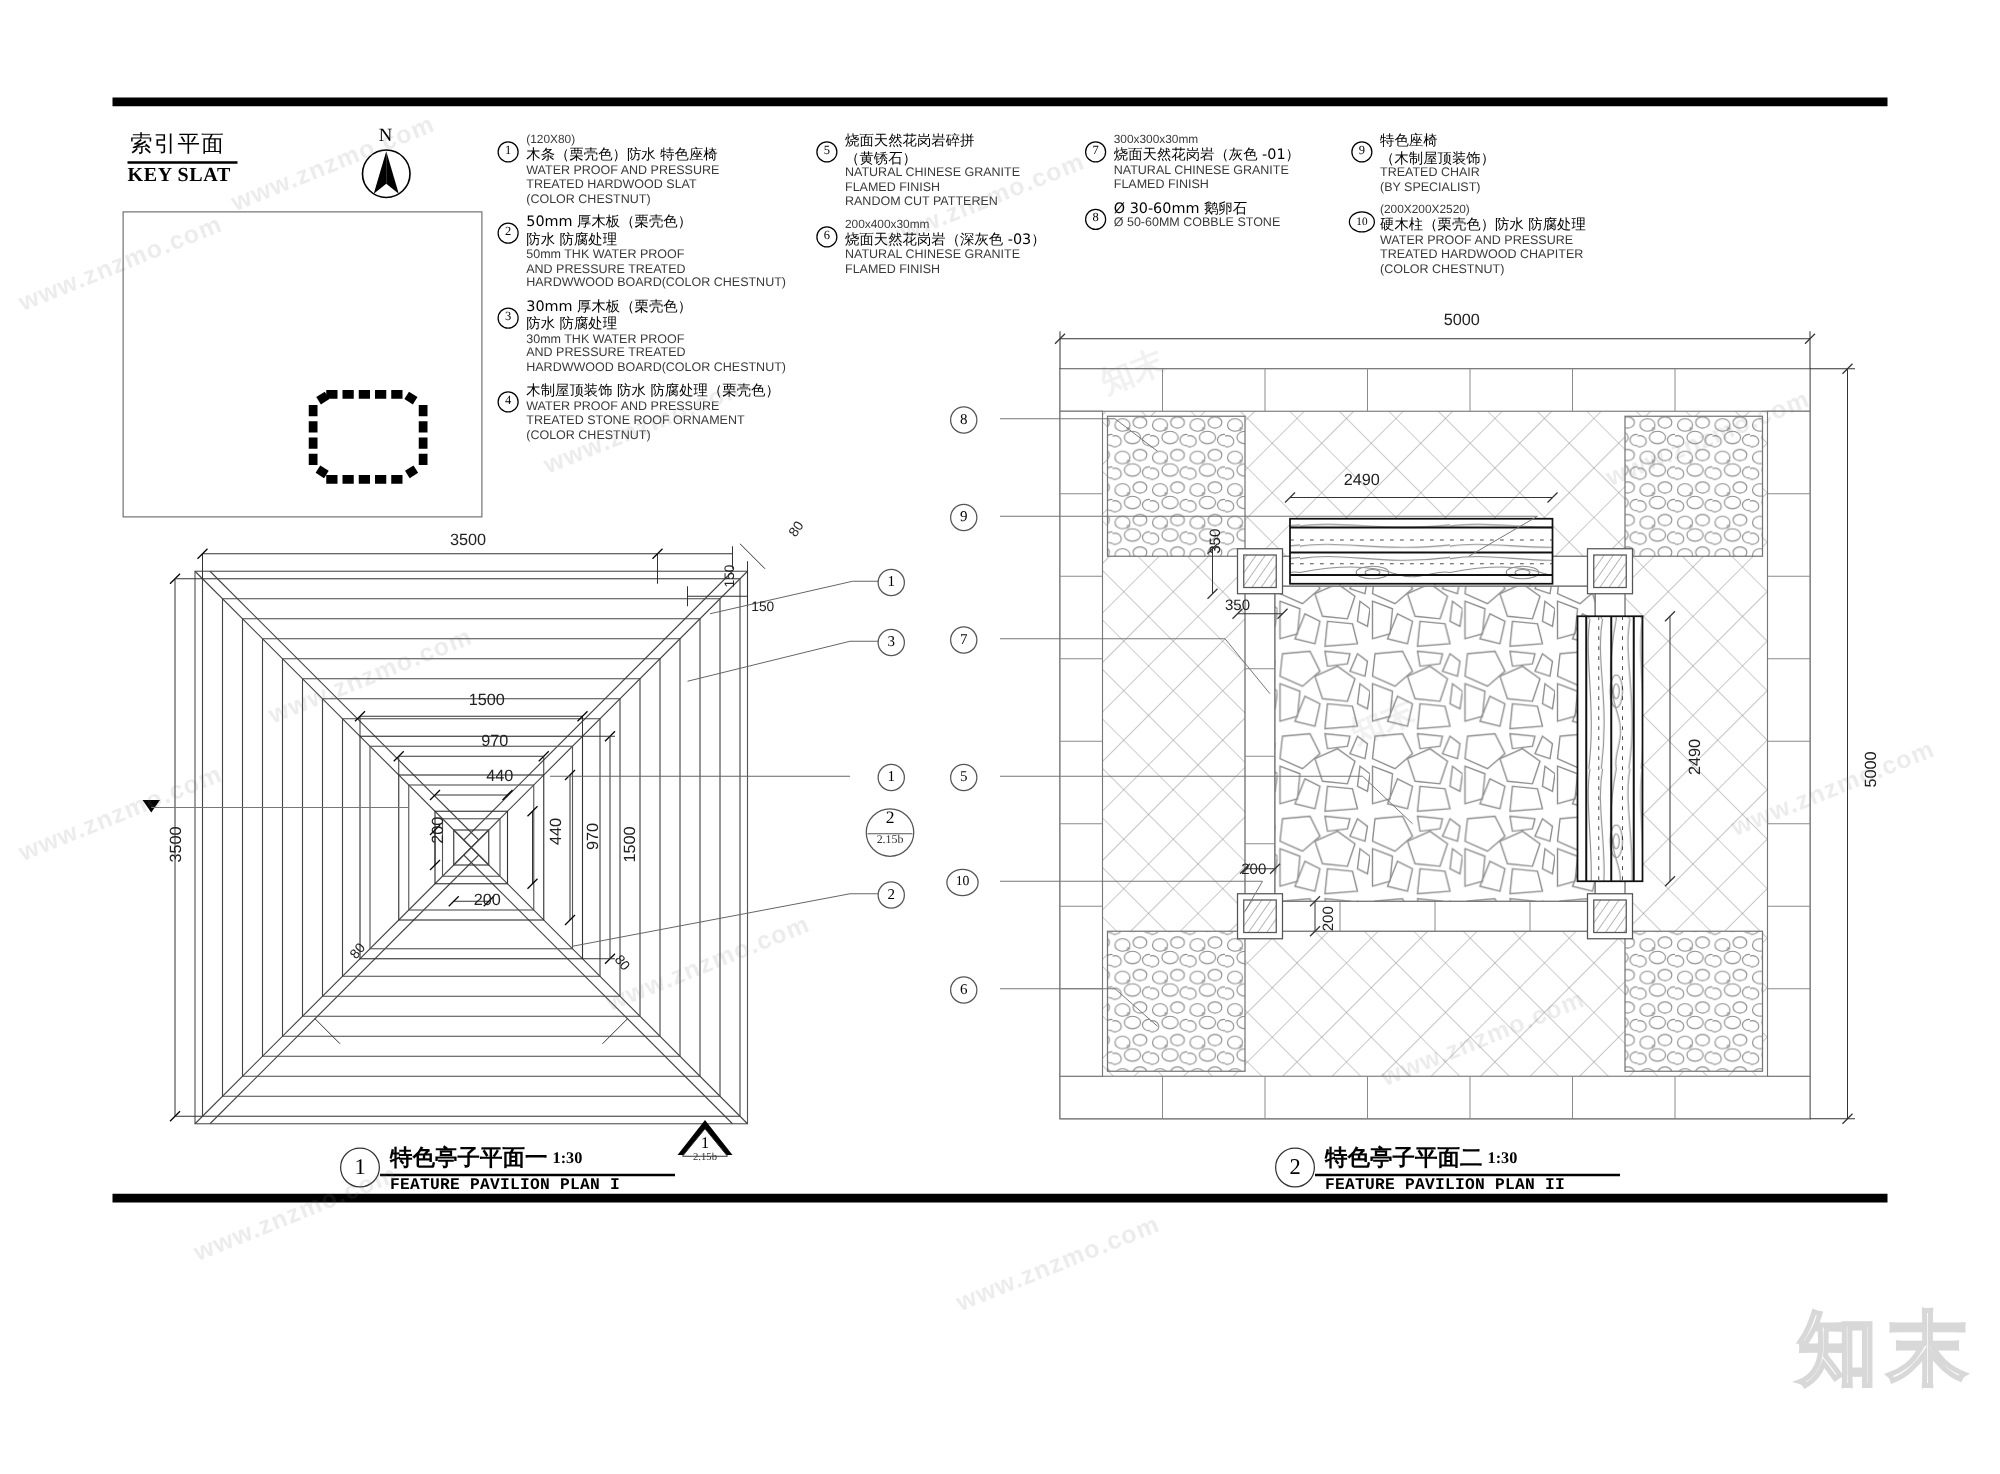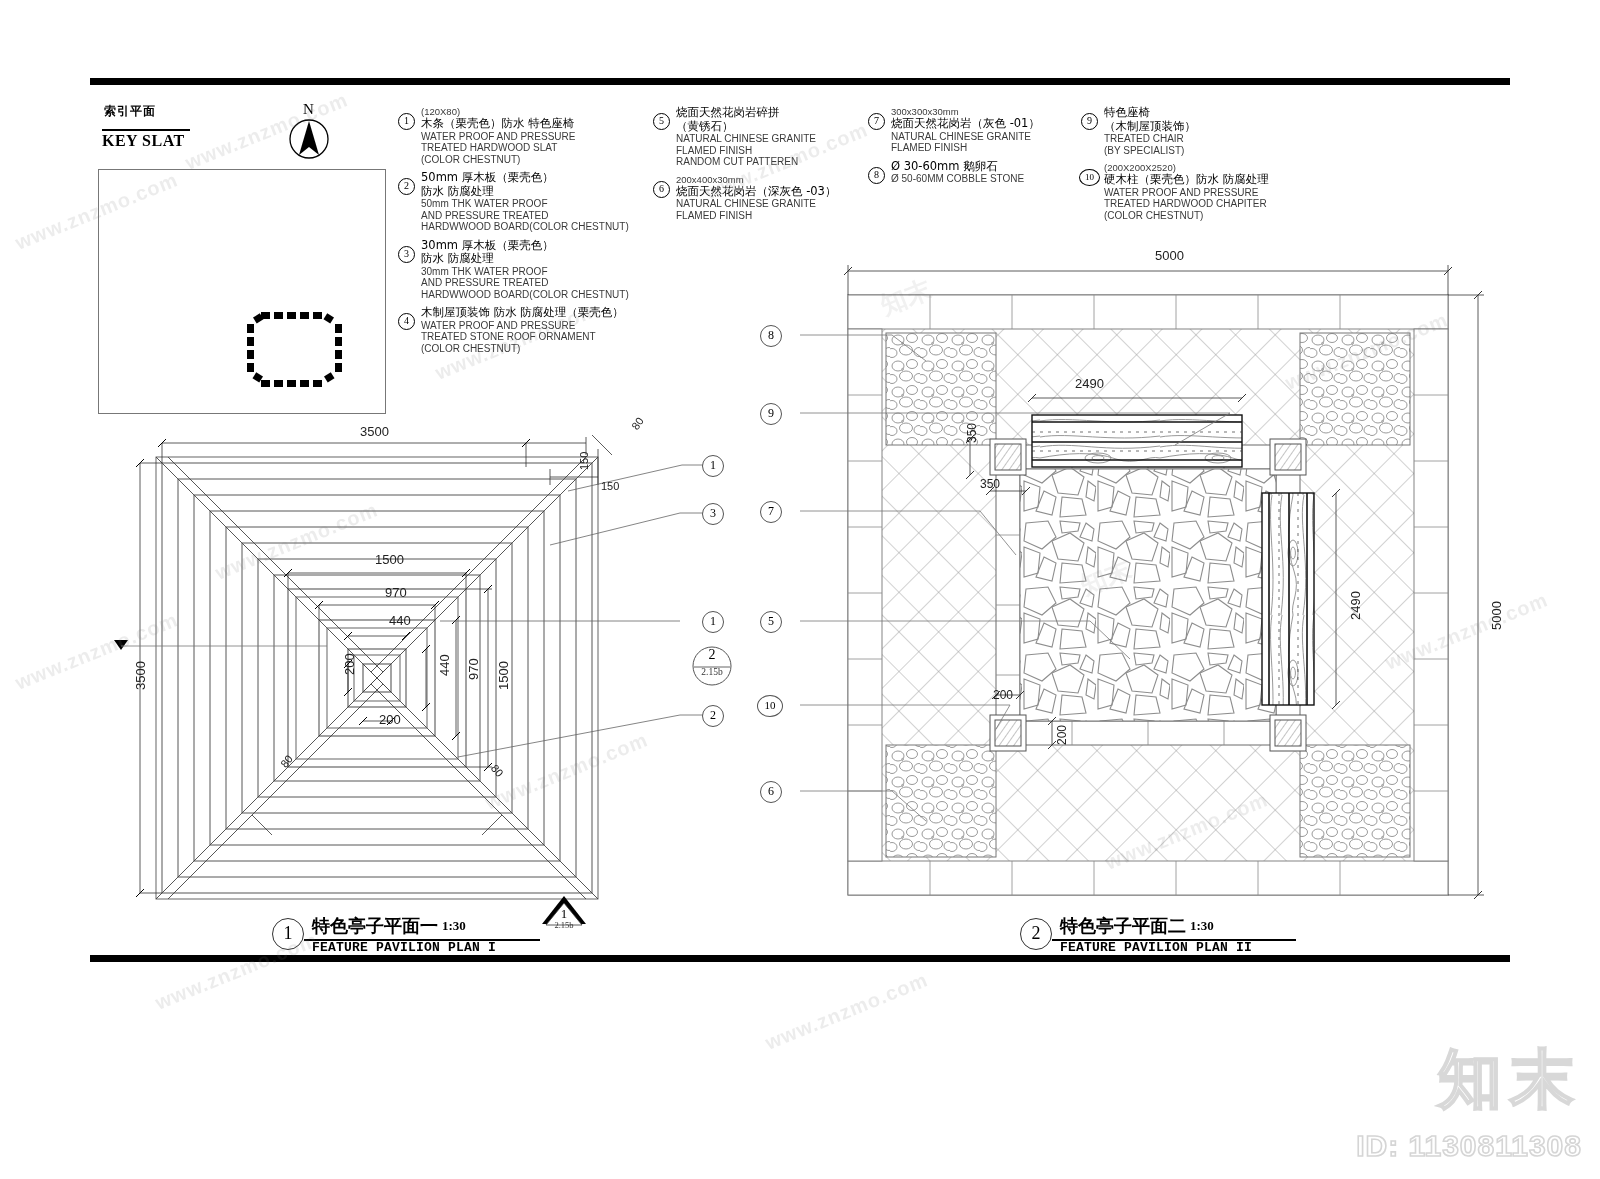--- a/index.html
+++ b/index.html
@@ -9,21 +9,21 @@
   .sheet{position:absolute;left:0;top:0;width:1600px;height:1179px;background:#fff;}
 
   
   .rule{position:absolute;background:#000;}
   .rule-top{left:90px;top:78px;width:1420px;height:7px;}
   .rule-bot{left:90px;top:955px;width:1420px;height:7px;}
 
   
   .keyplan{position:absolute;left:98px;top:103px;width:300px;height:312px;}
   .kp-title-cn{position:absolute;left:6px;top:0px;font-family:"DejaVu Sans",sans-serif;
-     font-size:12px;font-weight:700;letter-spacing:1px;}
+     font-size:18px;font-weight:400;letter-spacing:1px;}
   .kp-rule{position:absolute;left:4px;top:26px;width:88px;height:2px;background:#000;}
   .kp-title-en{position:absolute;left:4px;top:29px;font-family:"Liberation Serif",serif;
      font-size:16px;font-weight:700;letter-spacing:.5px;}
   .kp-box{position:absolute;left:0px;top:66px;width:286px;height:243px;border:1px solid #777;}
   .kp-blob{position:absolute;left:144px;top:140px;width:106px;height:80px;}
   .north{position:absolute;left:188px;top:0px;width:46px;height:58px;}
   .north .n-letter{position:absolute;left:17px;top:-2px;font-family:"Liberation Serif",serif;font-size:15px;}
   .north svg{position:absolute;left:0;top:14px;}
 
   
@@ -672,15 +672,14 @@
   <div class="wm" style="left:480px;top:760px;">www.znzmo.com</div>
   <div class="wm" style="left:700px;top:150px;">www.znzmo.com</div>
   <div class="wm" style="left:760px;top:1000px;">www.znzmo.com</div>
   <div class="wm" style="left:1100px;top:820px;">www.znzmo.com</div>
   <div class="wm" style="left:1280px;top:340px;">www.znzmo.com</div>
   <div class="wm" style="left:1380px;top:620px;">www.znzmo.com</div>
   <div class="wm2" style="left:1080px;top:560px;">知末</div>
   <div class="wm2" style="left:880px;top:280px;">知末</div>
 
   <div class="brand">知末</div>
-  <div class="brandid">ID: 1130811308</div>
 
 </div>
 
 </body></html>

